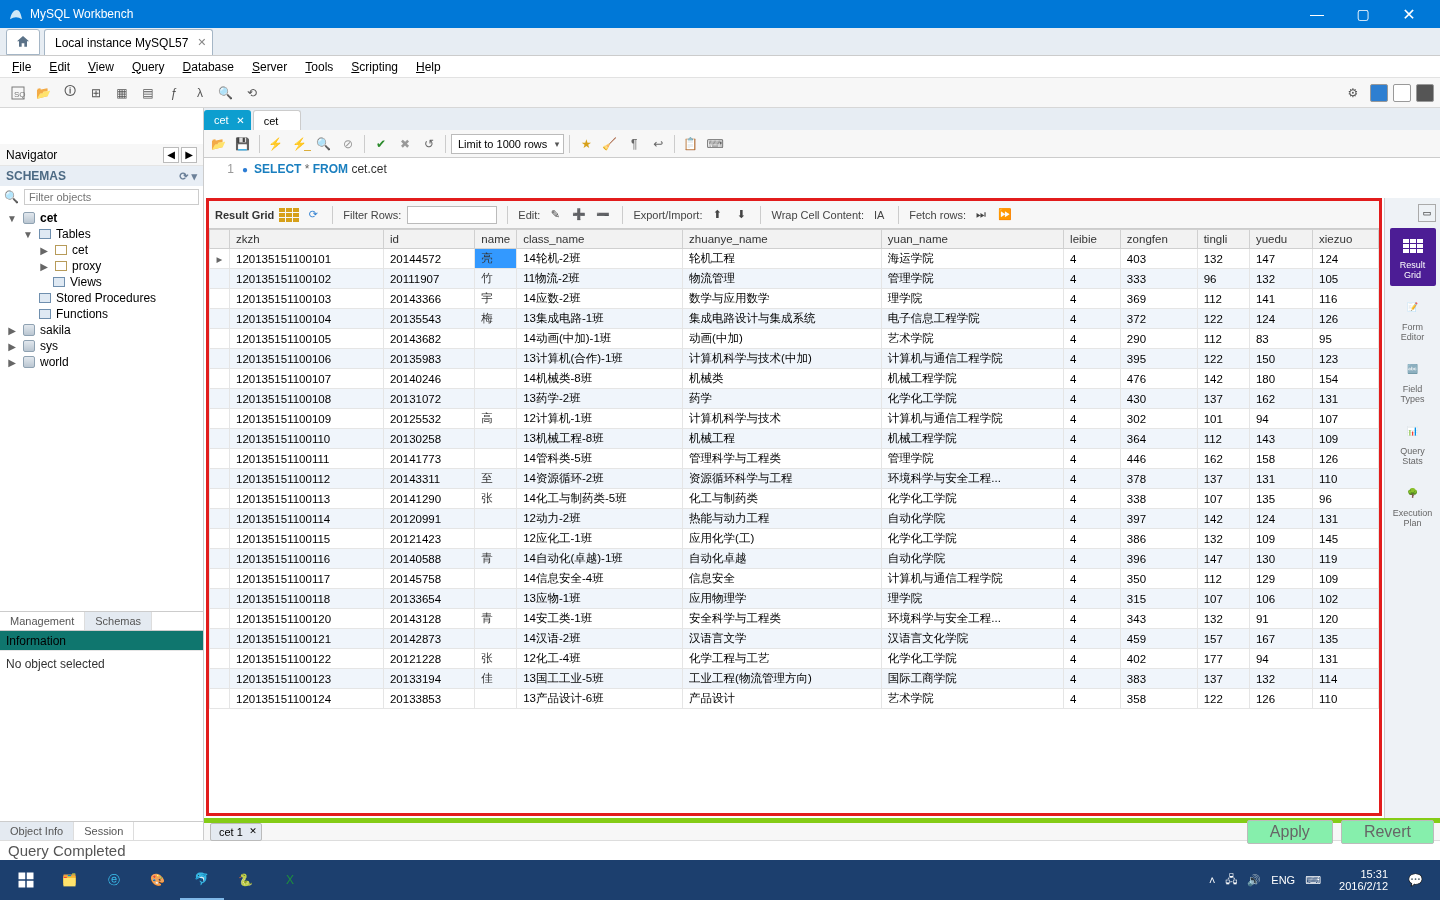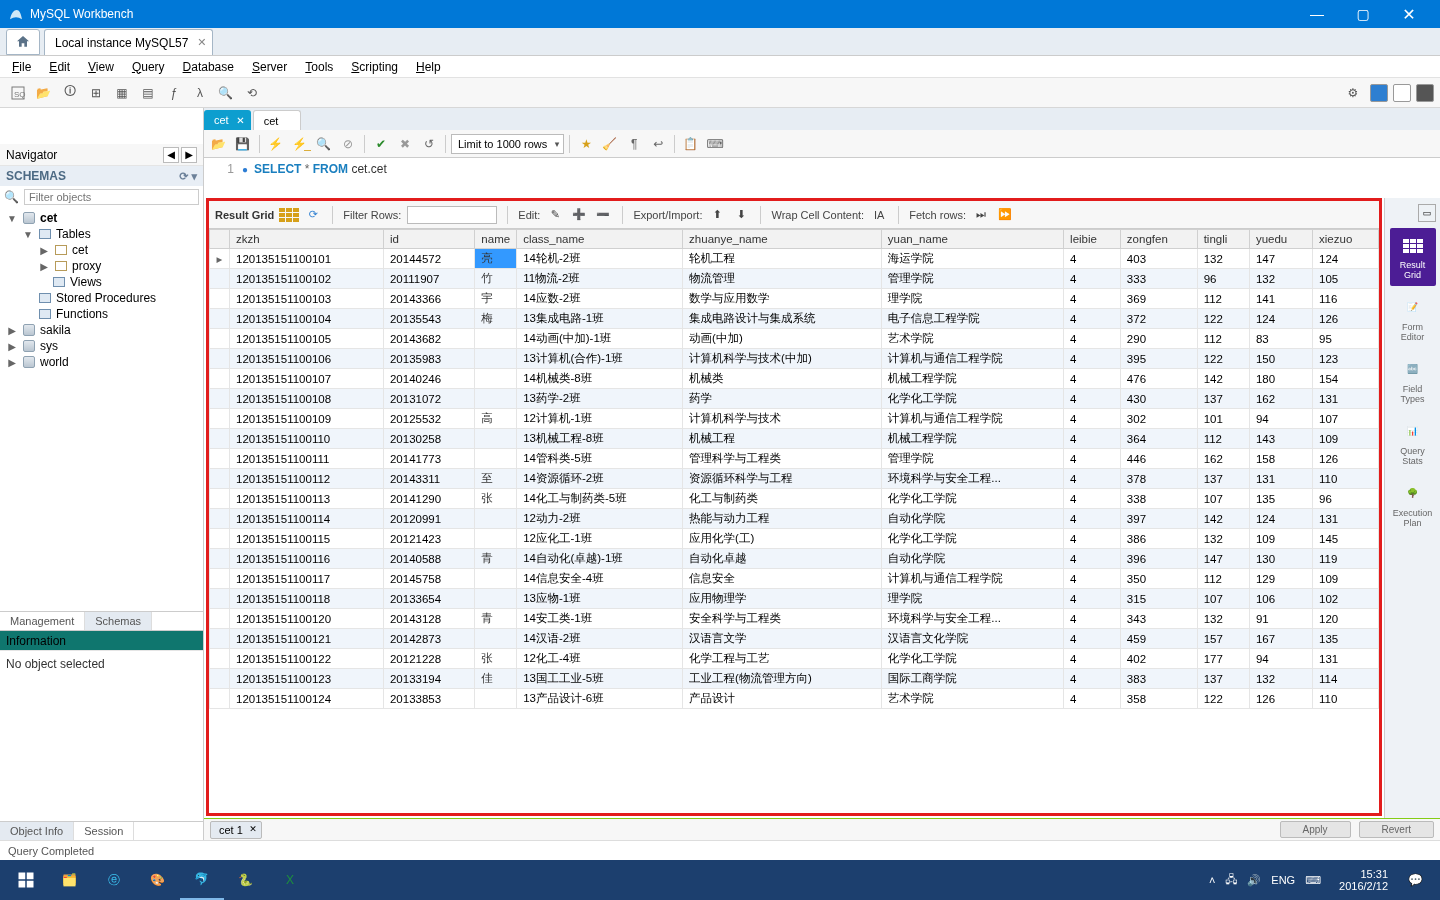--- a/index.html
+++ b/index.html
@@ -96,28 +96,28 @@
 .sel-name { background: #3399ff !important; color: #fff; }
 .partial { color: #333; }
 
 
 .view-strip { width: 56px; background: #eef2f6; border-left: 1px solid #ccc; display: flex; flex-direction: column; align-items: center; padding-top: 4px; gap: 4px;}
 .view-btn { width: 46px; height: 58px; display: flex; flex-direction: column; align-items: center; justify-content: center; font-size: 9px; color: #666; border: 1px solid transparent; text-align: center; line-height: 1.1; border-radius: 2px;}
 .view-btn.active { background: #4c1d95; color: #fff; }
 .view-btn .vb-icon { width: 28px; height: 24px; margin-bottom: 3px; display:flex; align-items:center; justify-content:center;}
 
 
-.result-tabbar { height: 22px; background: #f7f7f7; border-top: 1px solid #84cc16; display: flex; align-items: center; padding: 0 6px; justify-content: space-between;}
+.result-tabbar { height: 22px; background: #f7f7f7; border-top: 5px solid #84cc16; display: flex; align-items: center; padding: 0 6px; justify-content: space-between;}
 .result-tabbar .rtab { padding: 2px 18px 2px 8px; background: #e4eaf1; border: 1px solid #bbb; border-radius: 2px; position: relative; font-size: 11px;}
 .result-tabbar .rtab .x { position:absolute; right:4px; font-size:9px;}
 .result-tabbar .right-btns { display:flex; gap:8px;}
-.result-tabbar .btn { padding: 2px 22px; border: 1px solid #bbb; background: #e5e5e5; color: #666; font-size:10px; border-radius:2px;}
-
-
-.statusbar { height: 20px; background: #fff; border-top: 1px solid #ddd; display: flex; align-items: center; padding: 0 8px; color:#555; font-size:11px;}
+.result-tabbar .btn { padding: 2px 22px; border: 1px solid #bbb; background: #86efac; color: #666; font-size:16px; border-radius:2px;}
+
+
+.statusbar { height: 20px; background: #fff; border-top: 1px solid #ddd; display: flex; align-items: center; padding: 0 8px; color:#555; font-size:15px;}
 
 
 .taskbar { height: 40px; background: #1c3f6e; display: flex; align-items: center; padding: 0 4px; color: #fff; }
 .taskbar .tb-icon { width: 44px; height: 40px; display: flex; align-items: center; justify-content: center; }
 .taskbar .tb-spacer { flex: 1; }
 .taskbar .tray { display: flex; align-items: center; gap: 10px; padding: 0 10px; font-size: 11px;}
 .taskbar .clock { text-align: right; font-size: 11px; line-height: 1.1; padding: 0 8px;}
 .taskbar .notif { width: 40px; height: 40px; display:flex; align-items:center; justify-content:center;}
 
 .sv-grid { display:grid; grid-template-columns:repeat(3,6px); grid-template-rows:repeat(3,4px); gap:1px; }

